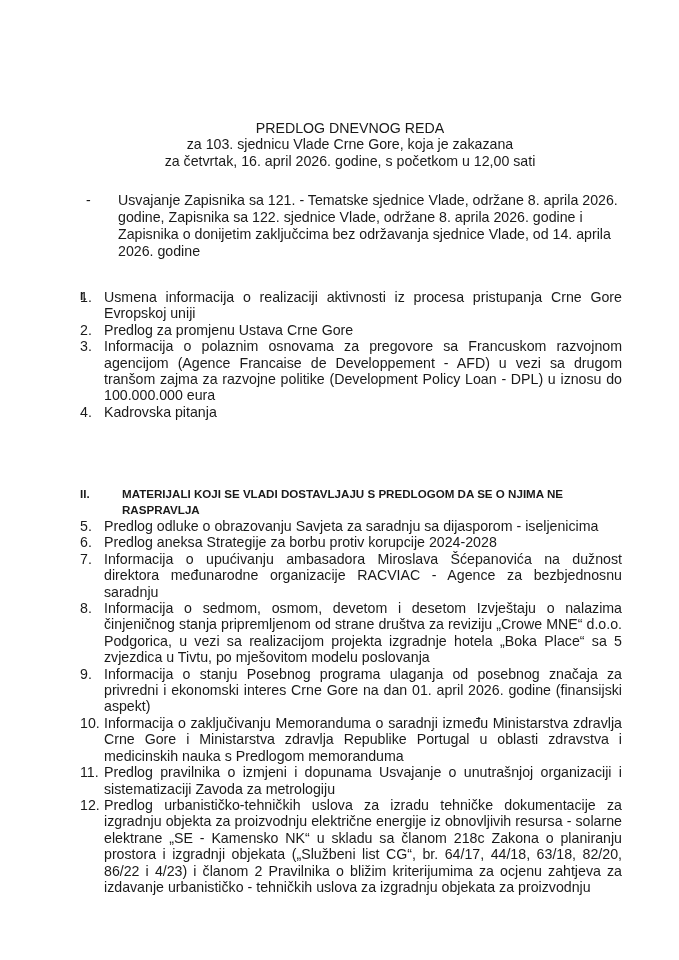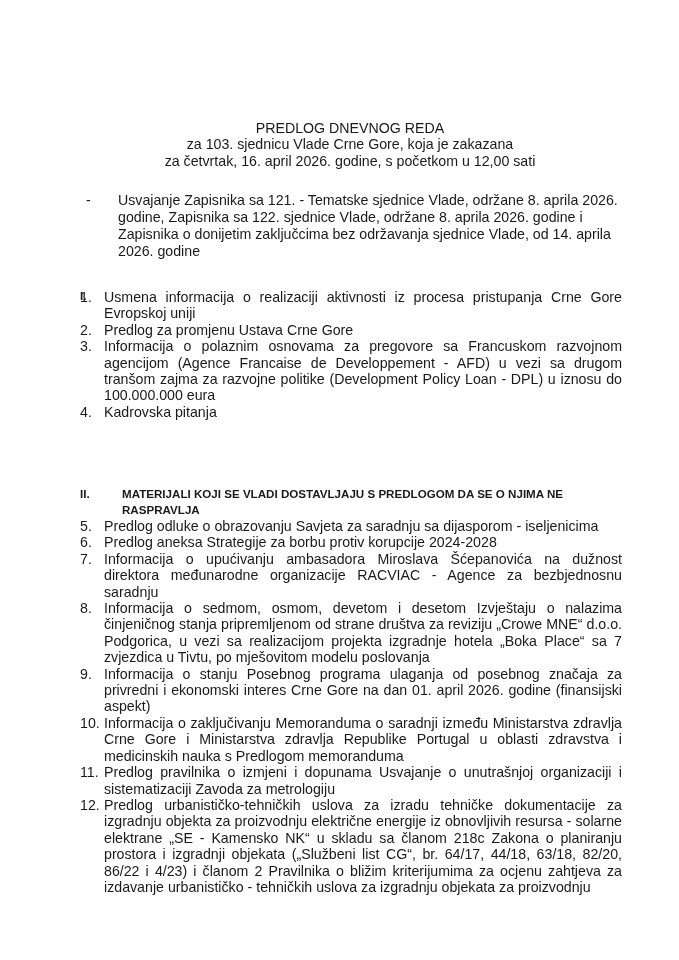--- a/index.html
+++ b/index.html
@@ -70,21 +70,21 @@
     <div class="item">
       <span class="num">6.</span>
       <span class="body">Predlog aneksa Strategije za borbu protiv korupcije 2024-2028</span>
     </div>
     <div class="item">
       <span class="num">7.</span>
       <span class="body">Informacija o upućivanju ambasadora Miroslava Šćepanovića na dužnost direktora međunarodne organizacije RACVIAC - Agence za bezbjednosnu saradnju</span>
     </div>
     <div class="item">
       <span class="num">8.</span>
-      <span class="body">Informacija o sedmom, osmom, devetom i desetom Izvještaju o nalazima činjeničnog stanja pripremljenom od strane društva za reviziju „Crowe MNE“ d.o.o. Podgorica, u vezi sa realizacijom projekta izgradnje hotela „Boka Place“ sa 7 zvjezdica u Tivtu, po mješovitom modelu poslovanja</span>
+      <span class="body">Informacija o sedmom, osmom, devetom i desetom Izvještaju o nalazima činjeničnog stanja pripremljenom od strane društva za reviziju „Crowe MNE“ d.o.o. Podgorica, u vezi sa realizacijom projekta izgradnje hotela „Boka Place“ sa 5 zvjezdica u Tivtu, po mješovitom modelu poslovanja</span>
     </div>
     <div class="item">
       <span class="num">9.</span>
       <span class="body">Informacija o stanju Posebnog programa ulaganja od posebnog značaja za privredni i ekonomski interes Crne Gore na dan 01. april 2026. godine (finansijski aspekt)</span>
     </div>
     <div class="item">
       <span class="num">10.</span>
       <span class="body">Informacija o zaključivanju Memoranduma o saradnji između Ministarstva zdravlja Crne Gore i Ministarstva zdravlja Republike Portugal u oblasti zdravstva i medicinskih nauka s Predlogom memoranduma</span>
     </div>
     <div class="item">

